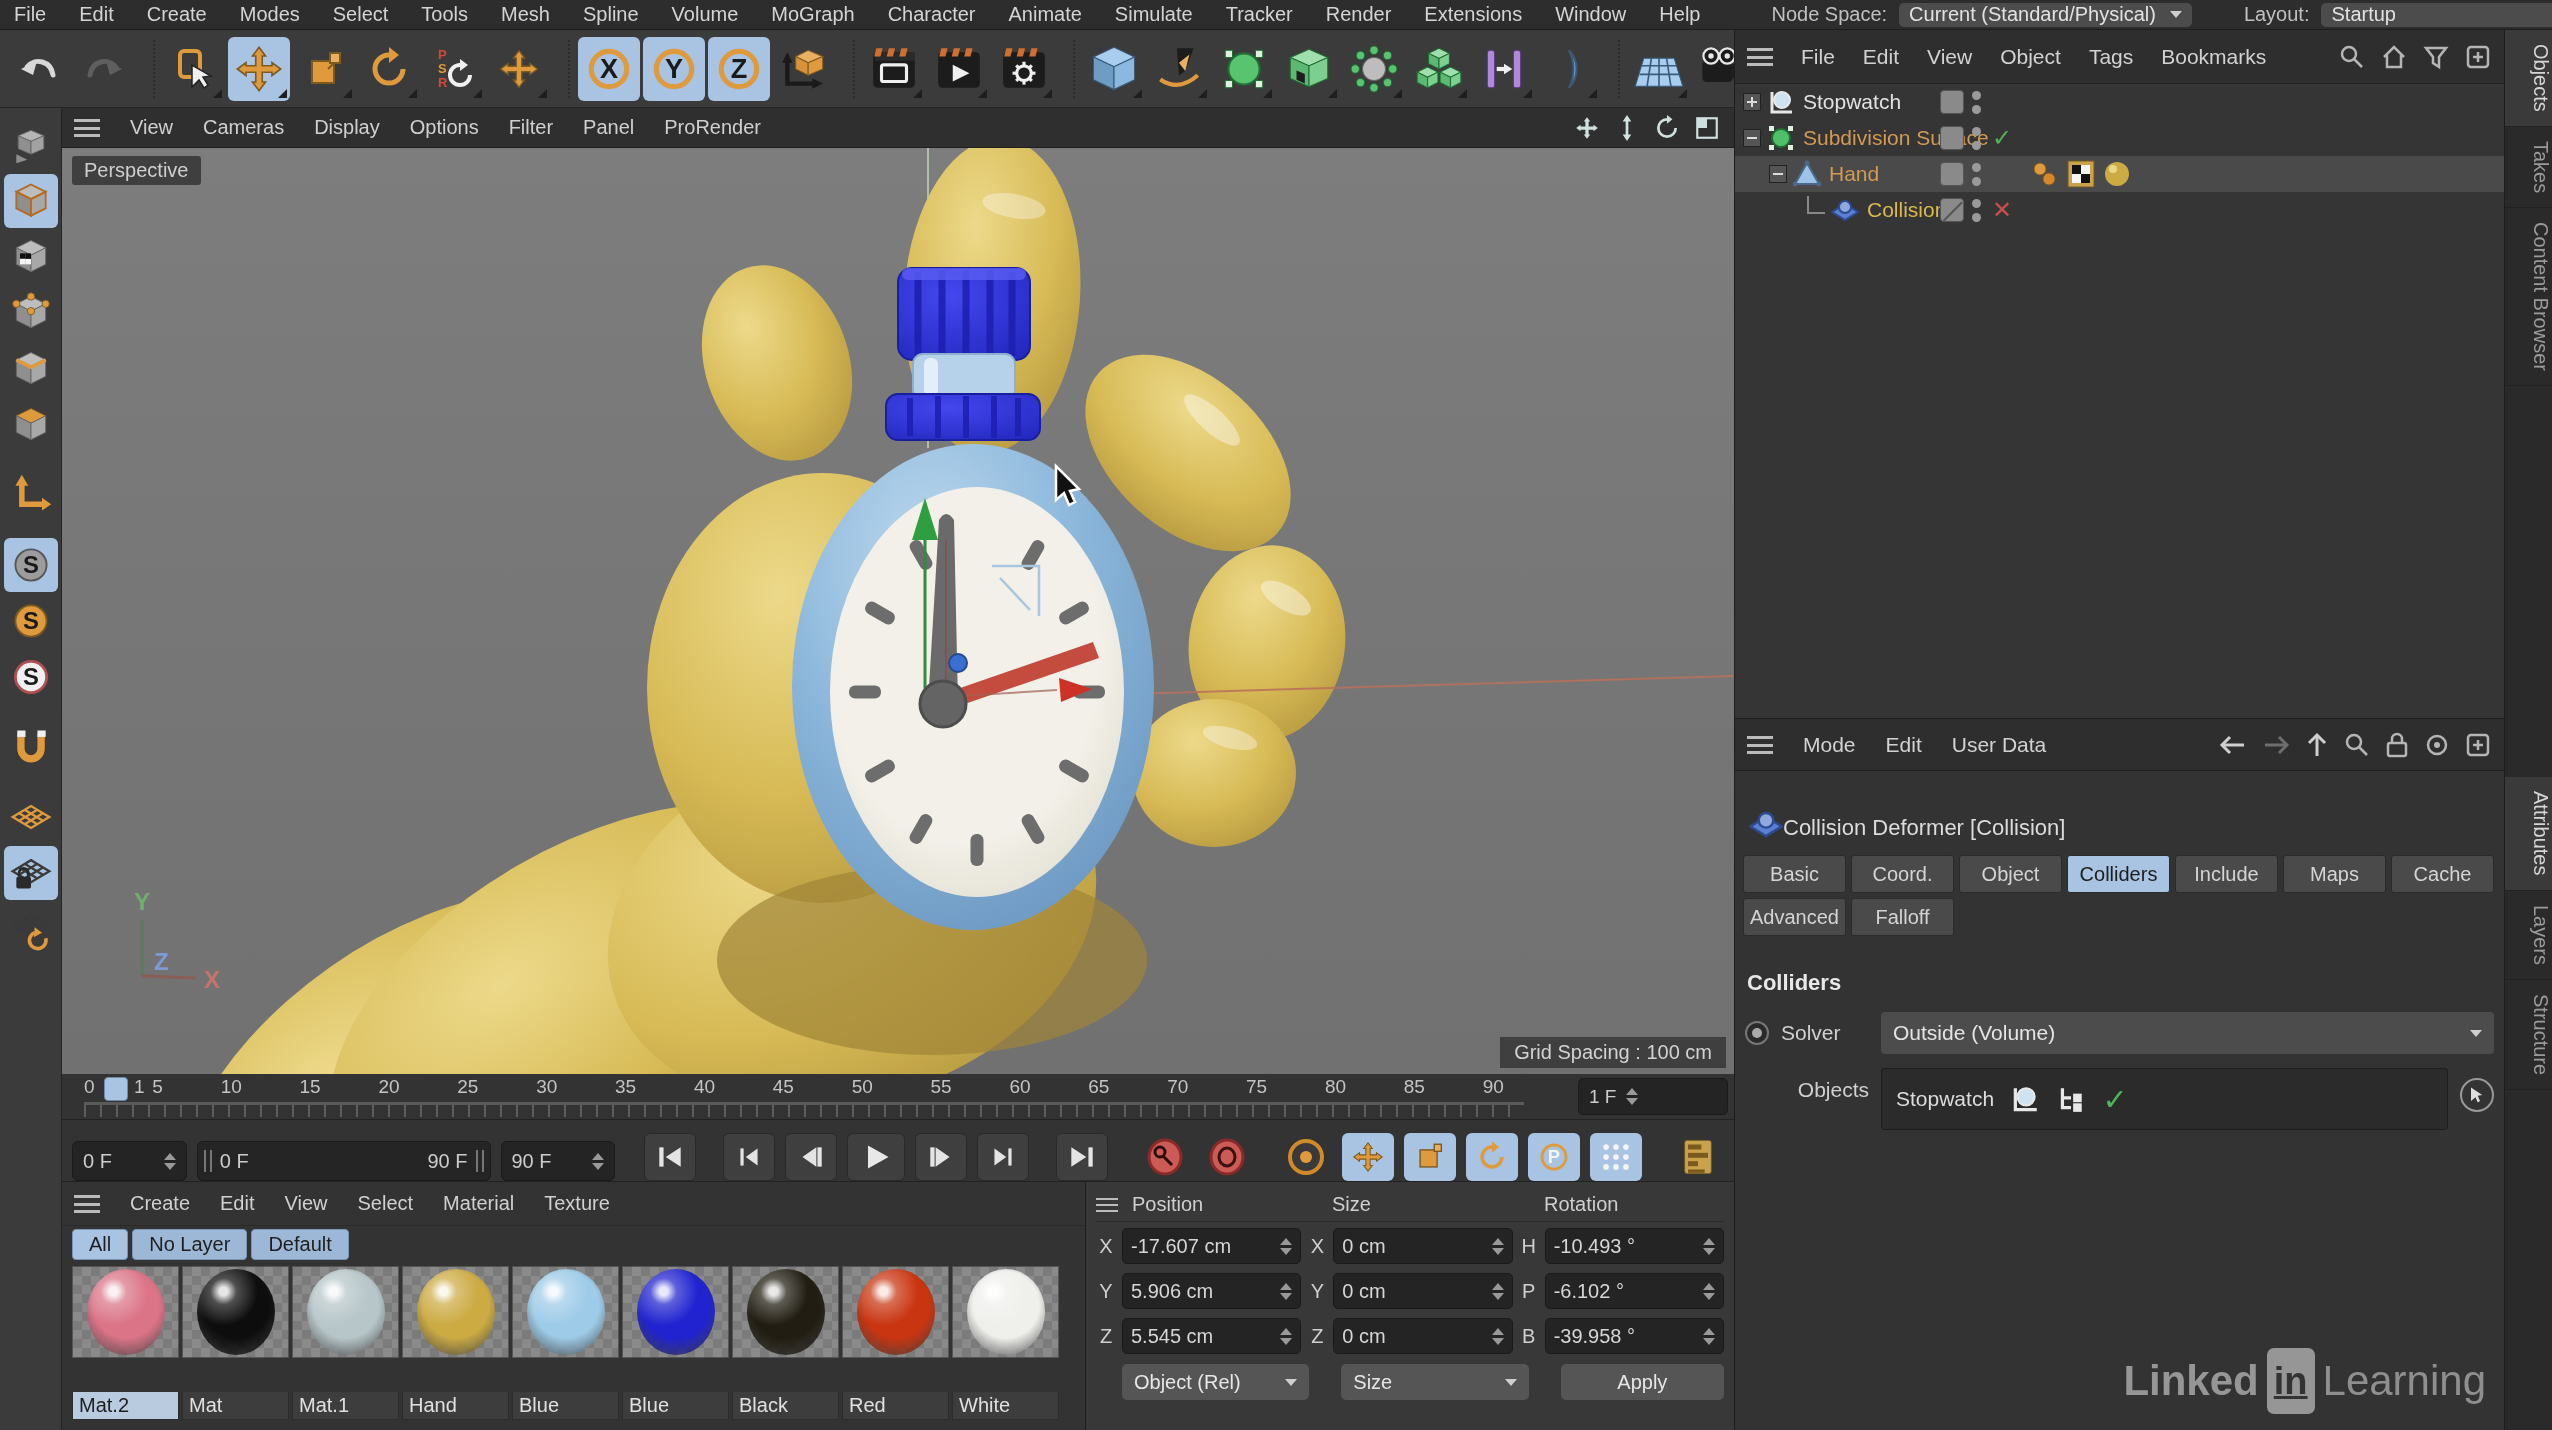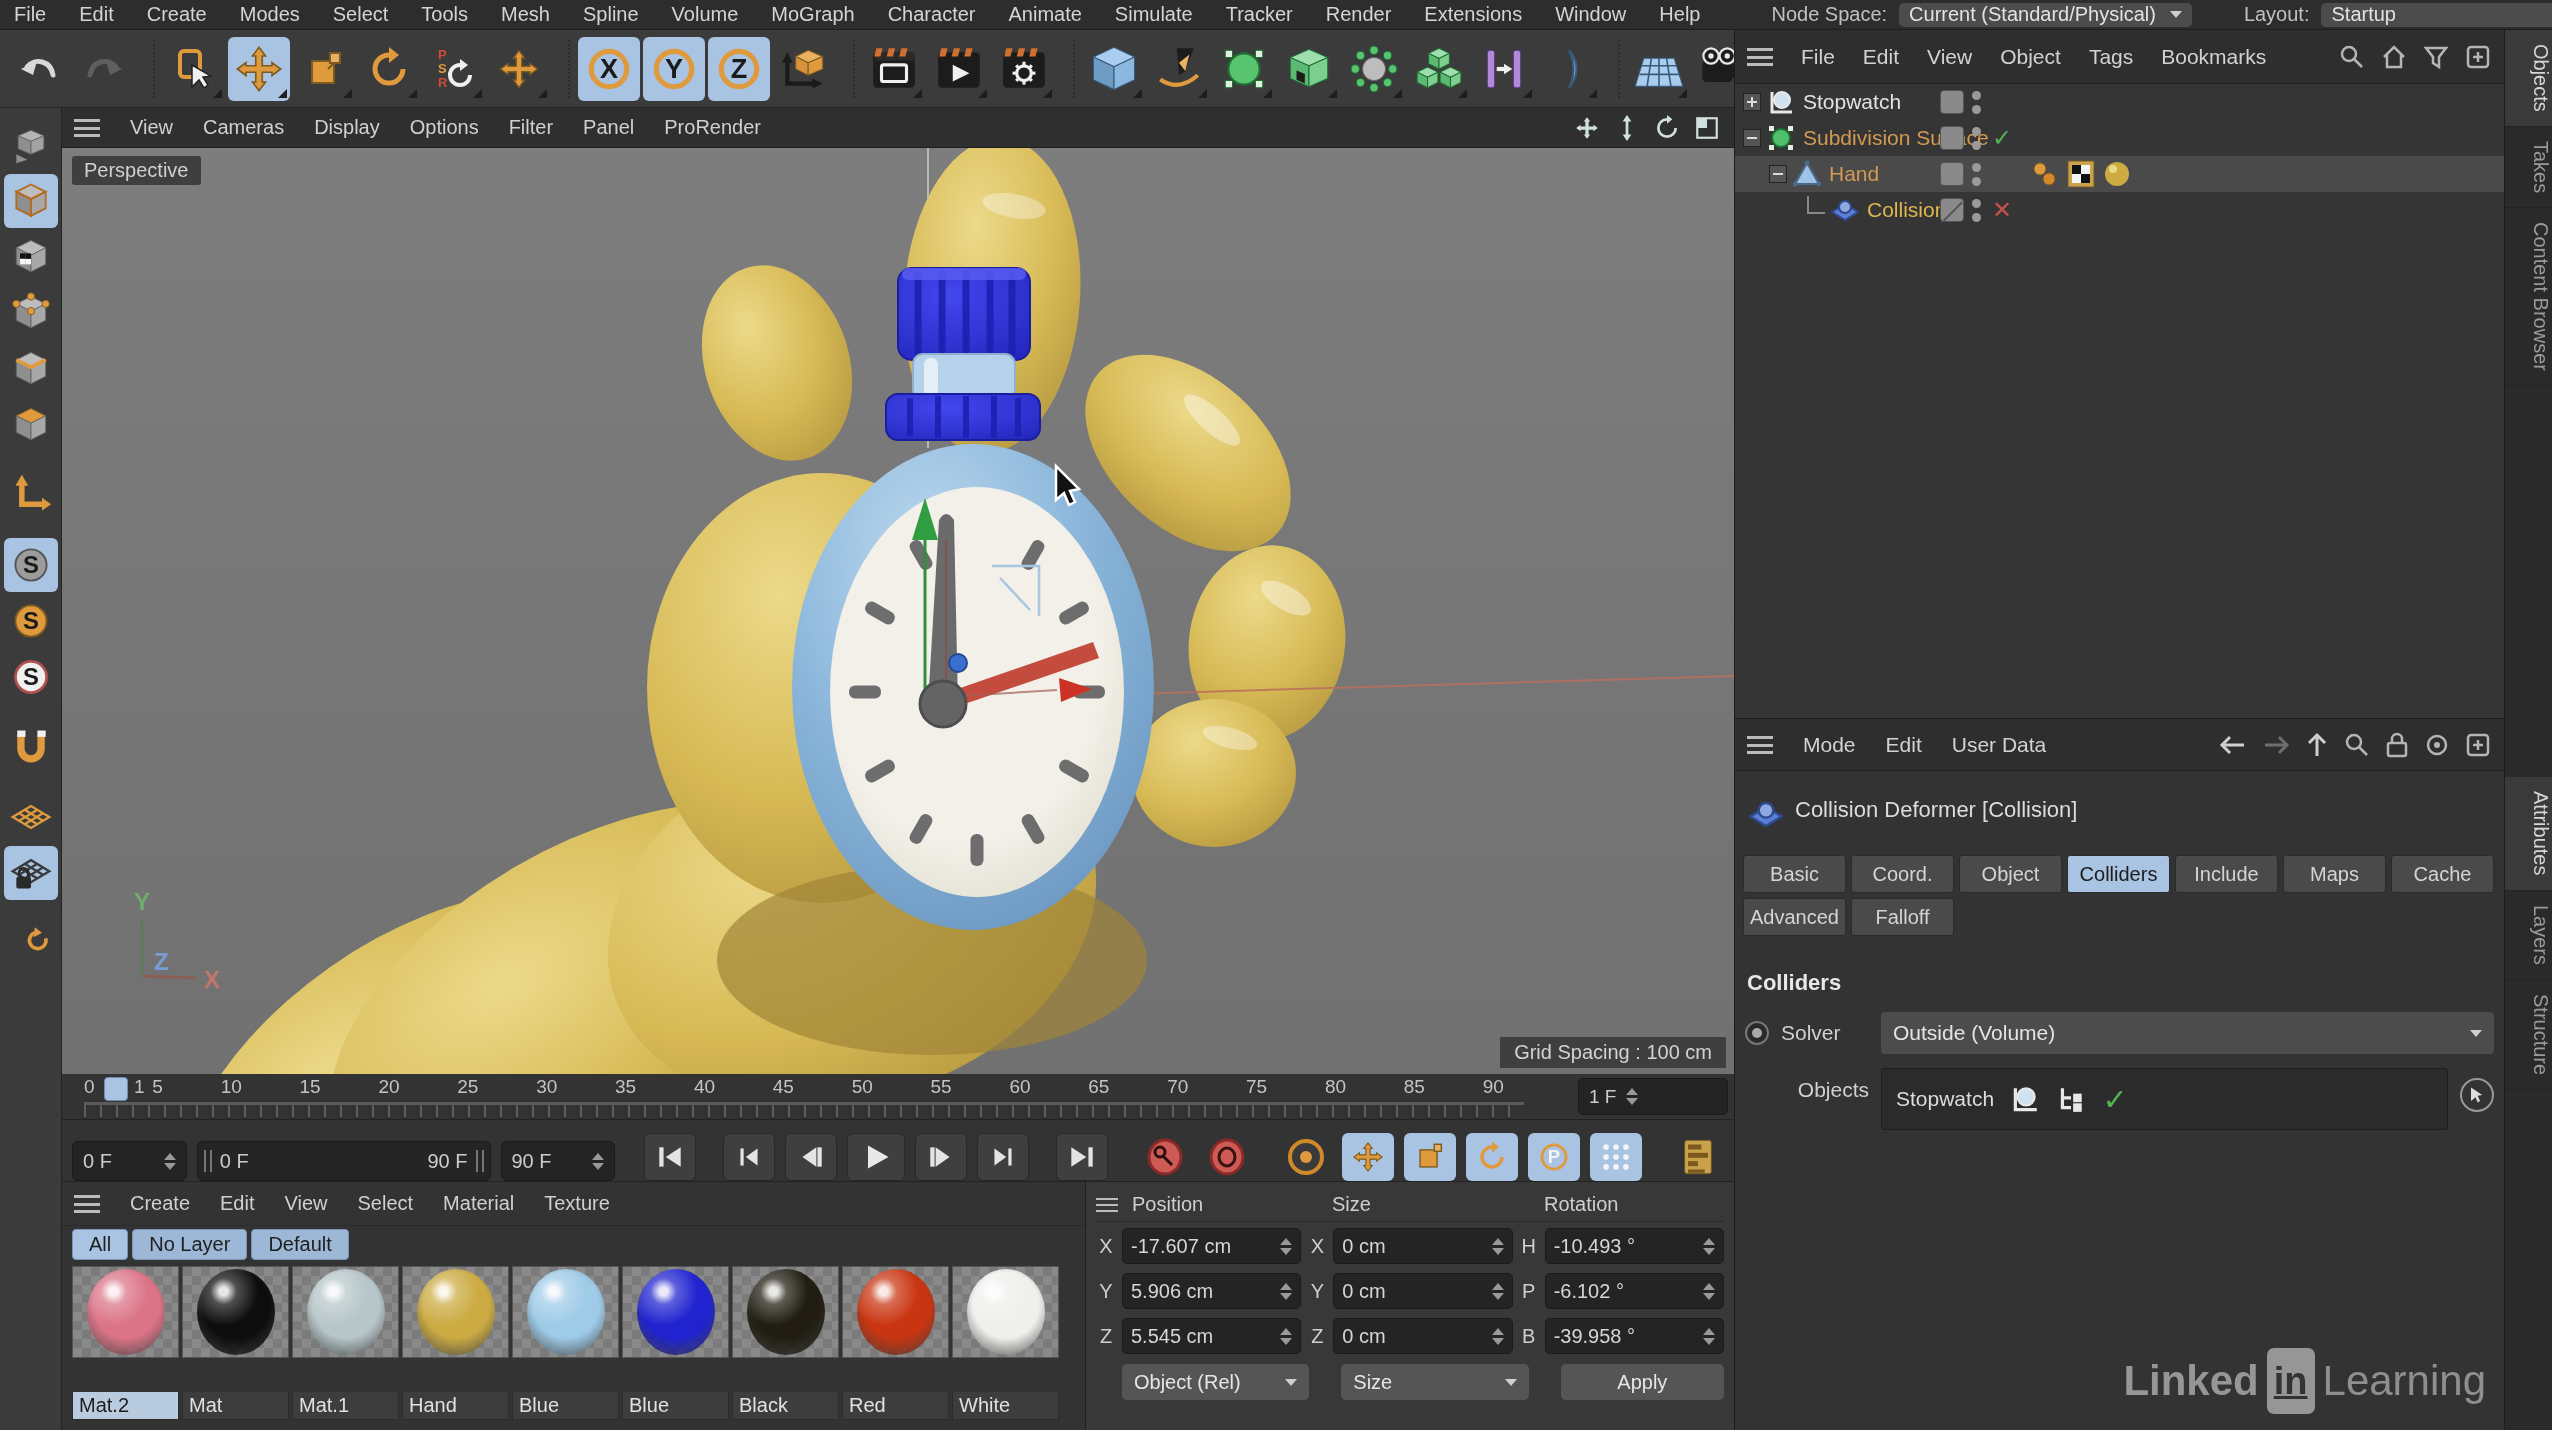--- a/index.html
+++ b/index.html
@@ -119,21 +119,21 @@
   .vdots s{width:9px;height:9px;border-radius:50%;background:#9a9a9a;display:block;}
   .ostate{font-size:24px;width:26px;text-align:center;}
   .ostate.ok{color:#52b356;}
   .ostate.bad{color:#c5504b;}
   .tags{position:absolute;left:295px;display:flex;gap:6px;align-items:center;}
   .om-empty{flex:1;background:#353535;}
 
   .attr-panel{flex:none;height:712px;background:#333;border-top:1px solid #1c1c1c;display:flex;flex-direction:column;position:relative;}
   .attr-menubar{height:52px;flex:none;background:#2e2e2e;border-bottom:1px solid #202020;display:flex;align-items:center;gap:30px;padding:0 12px;font-size:21px;color:#d2d2d2;}
   .attr-icons{margin-left:auto;display:flex;gap:13px;align-items:center;}
-  .attr-title{height:44px;margin-top:26px;display:flex;align-items:flex-start;gap:12px;padding:0 14px;font-size:22px;color:#dcdcdc;}
+  .attr-title{height:44px;margin-top:26px;display:flex;align-items:flex-end;gap:0;padding:0 14px;font-size:22px;color:#dcdcdc;}
   .attr-tabs{display:flex;flex-wrap:wrap;gap:5px;padding:14px 8px 0;}
   .atab{width:103px;height:38px;background:#4a4a4a;border:1px solid #2b2b2b;border-radius:3px;display:flex;align-items:center;justify-content:center;font-size:20px;color:#d4d4d4;}
   .atab.active{background:#a9c3e2;color:#1d1d1d;}
   .attr-section{font-size:22px;font-weight:bold;color:#e8e8e8;padding:34px 12px 10px;}
   .solver-row{display:flex;align-items:center;gap:12px;padding:6px 10px;}
   .radio{width:24px;height:24px;border-radius:50%;border:2px solid #777;background:#2a2a2a;display:flex;align-items:center;justify-content:center;flex:none;}
   .radio:before{content:"";width:10px;height:10px;border-radius:50%;background:#aaa;}
   .srv-label{width:88px;color:#d0d0d0;font-size:21px;}
   .srv-drop{flex:1;height:42px;background:#4c4c4c;border-radius:4px;display:flex;align-items:center;justify-content:space-between;padding:0 12px;font-size:21px;color:#e4e4e4;}
   .obj-row{display:flex;align-items:flex-start;gap:12px;padding:8px 10px 0;}

